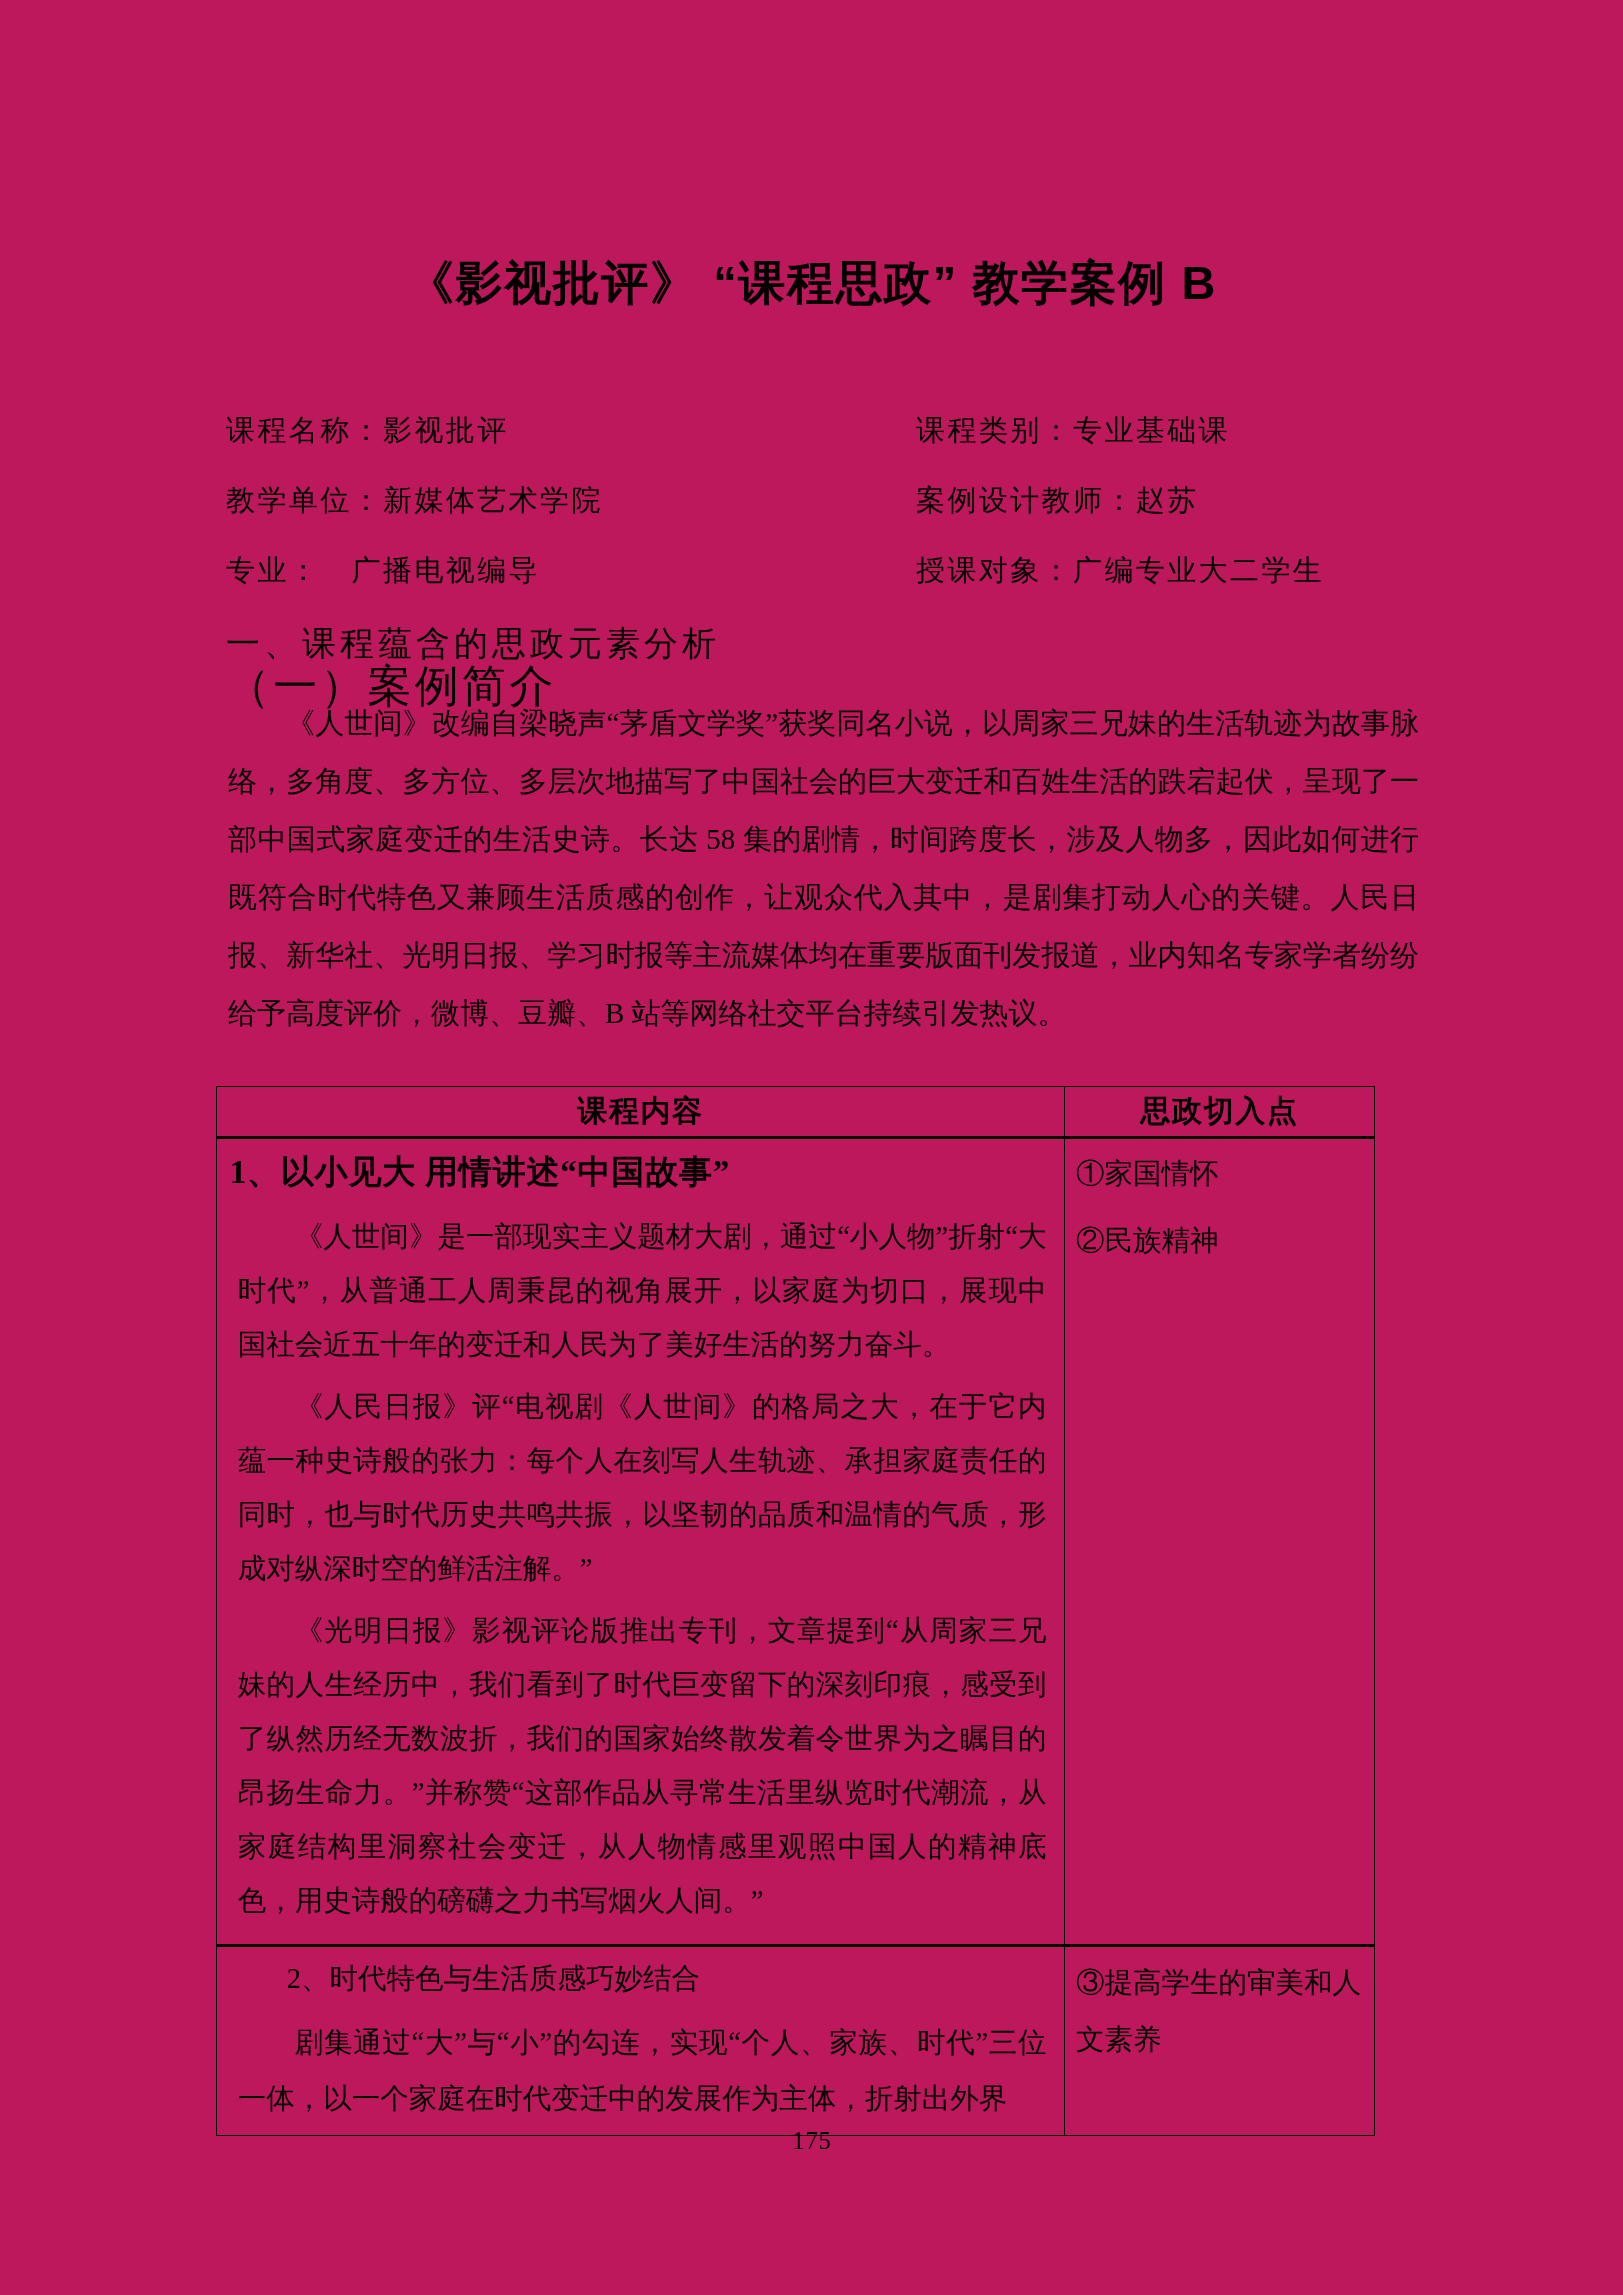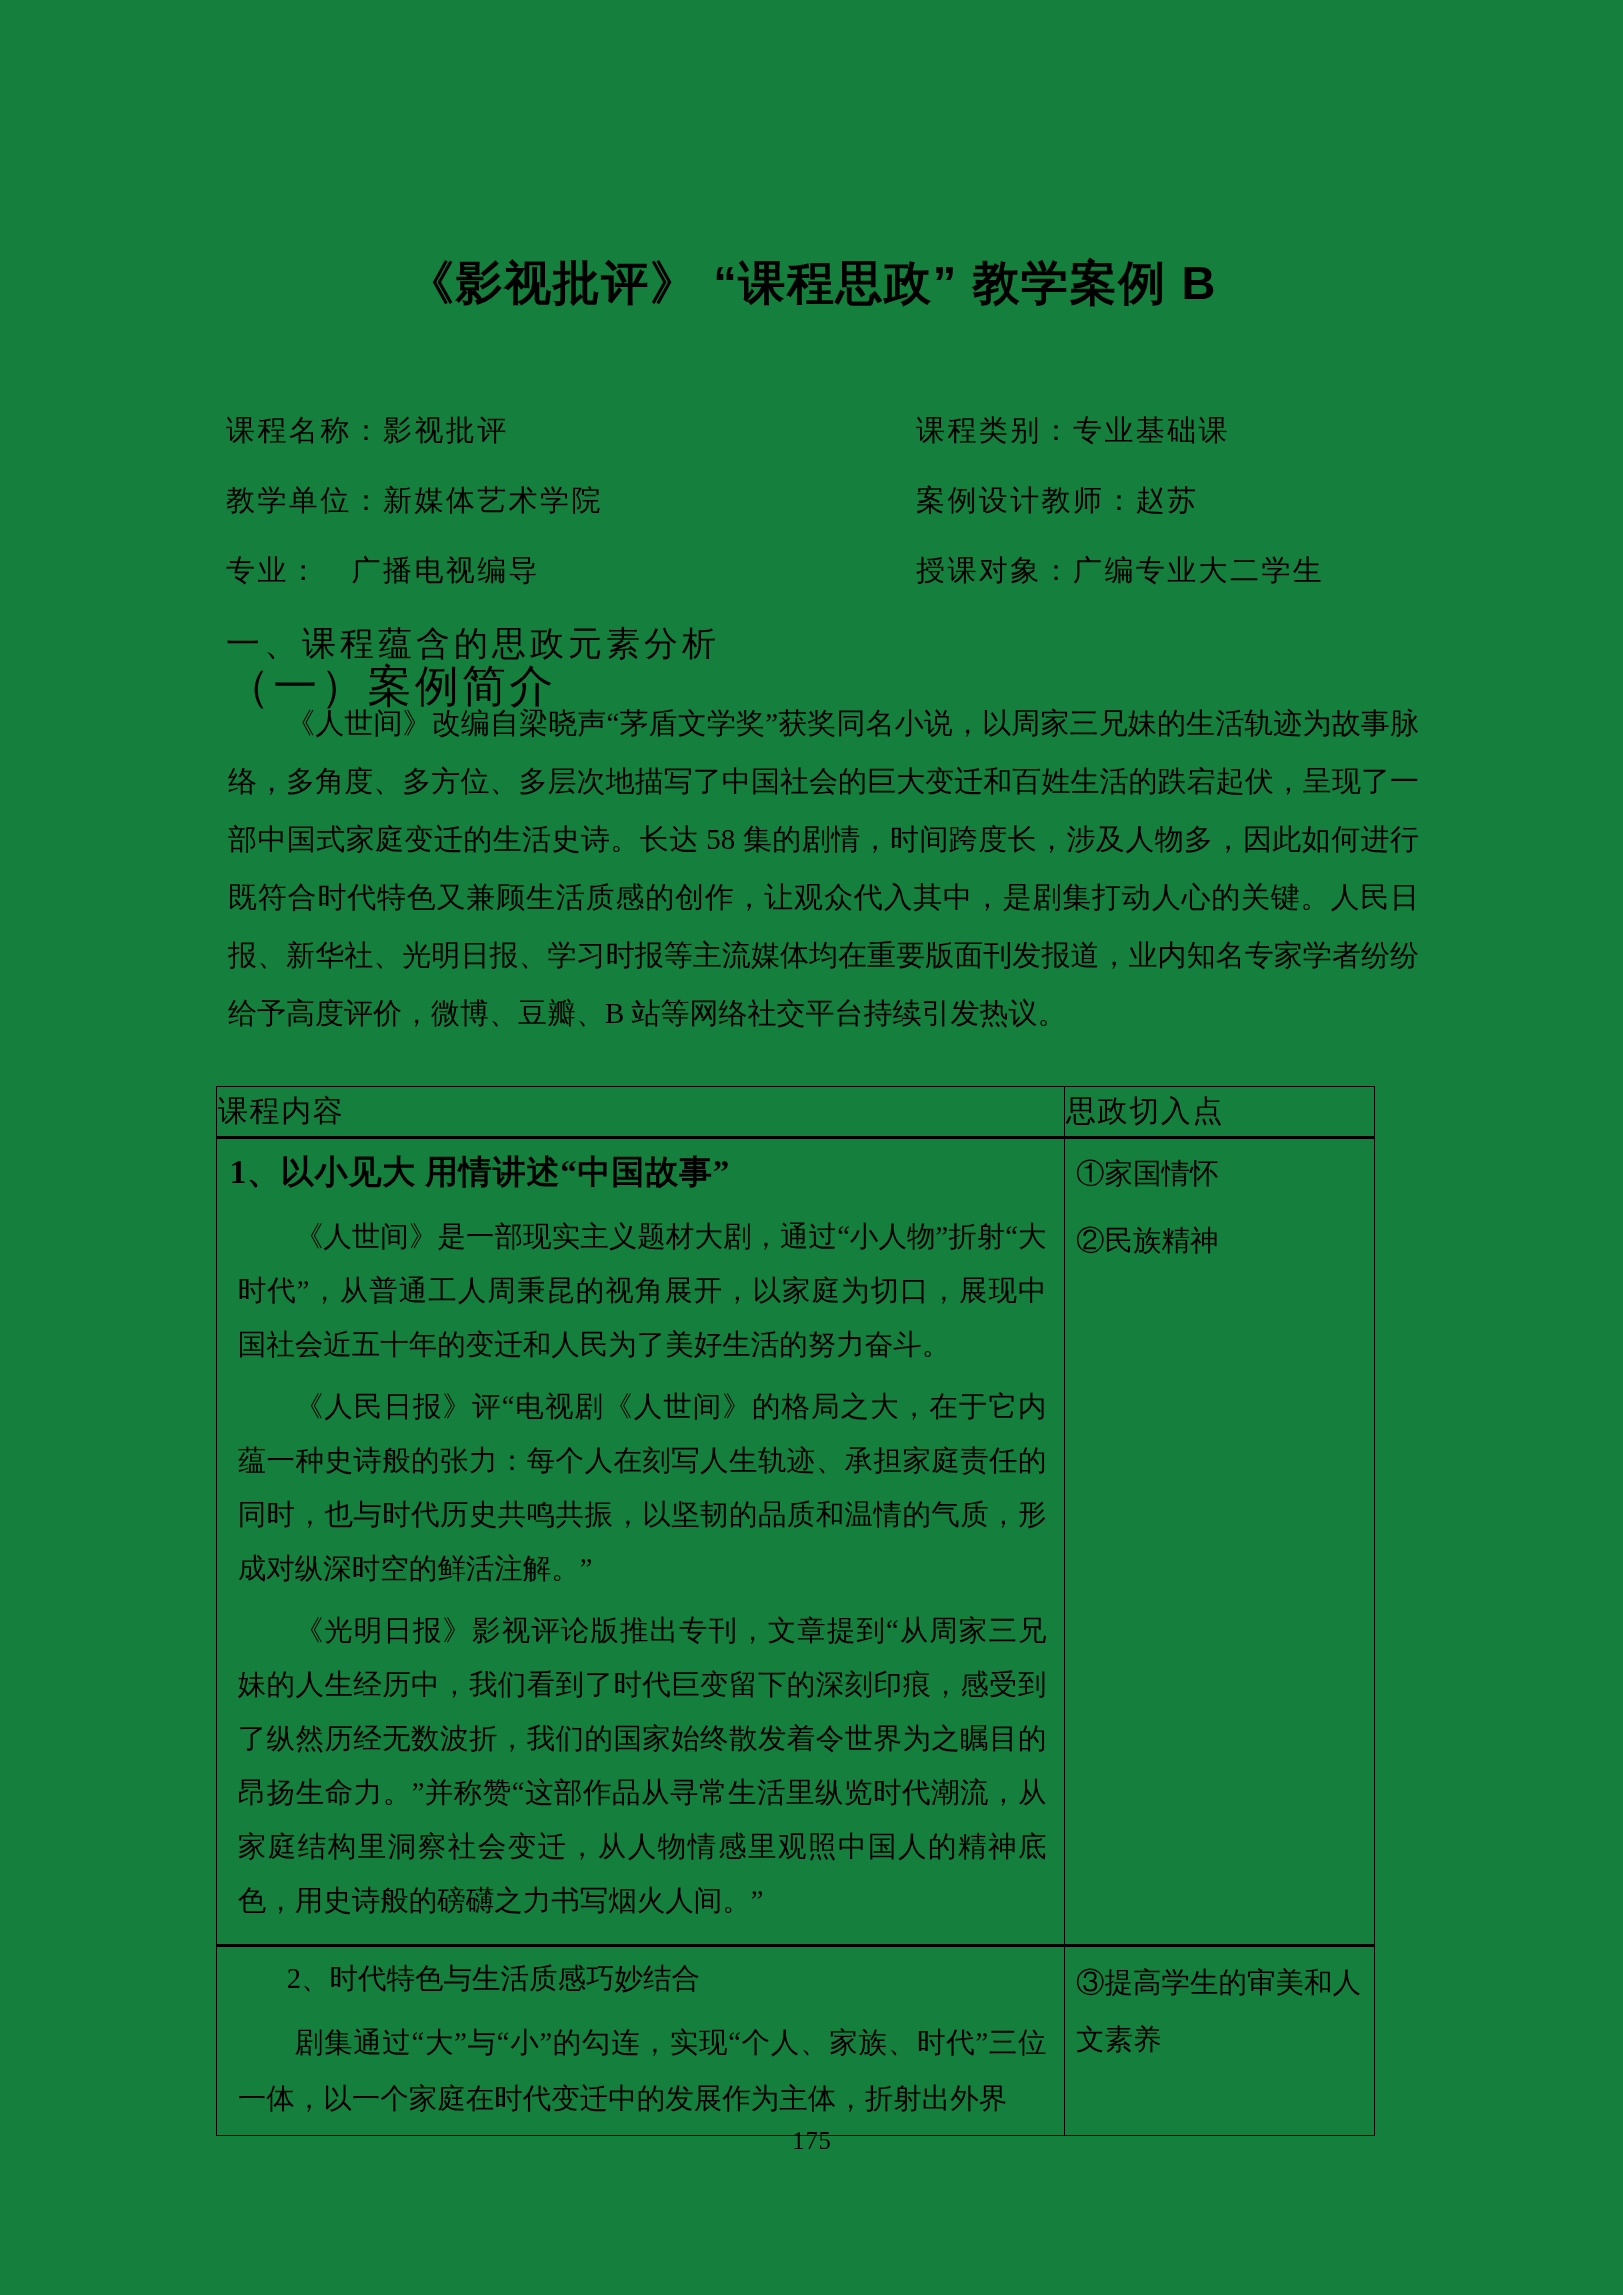--- a/index.html
+++ b/index.html
@@ -1,21 +1,21 @@
 <!DOCTYPE html>
 <html style="font-size:12.7px"><head>
 <meta charset="utf-8">
 <style>
   html, body { margin: 0; padding: 0; background: #888; }
   .page {
     position: relative;
     width: 1624px;
     height: 2295px;
     margin: 0 auto;
-    background: #15803d;
+    background: #be185d;
     color: #000;
     font-family: "Liberation Serif", "DejaVu Serif", serif;
     overflow: hidden;
   }
 
   .doc-title {
     position: absolute;
     top: 255px;
     left: 0;
     width: 100%;
@@ -79,22 +79,22 @@
   }
   .doc-table col.c1 { width: 848px; }
   .doc-table th, .doc-table td {
     border: 1.6px solid #000;
     vertical-align: top;
     font-weight: normal;
   }
   .doc-table thead th {
     height: 47px;
     vertical-align: middle;
-    text-align: left;
-    font-weight: normal;
+    text-align: center;
+    font-weight: bold;
     font-size: 30px;
     letter-spacing: 1.6px;
     border-bottom-width: 3.2px;
   }
   .doc-table tr.row1 td { height: 799px; border-bottom-width: 3.2px; }
   .doc-table tr.row2 td { height: 163px; }
 
   .content-cell { padding: 3.2px 9.5px 0 12.7px; }
   .content-cell p {
     margin: 8px;

